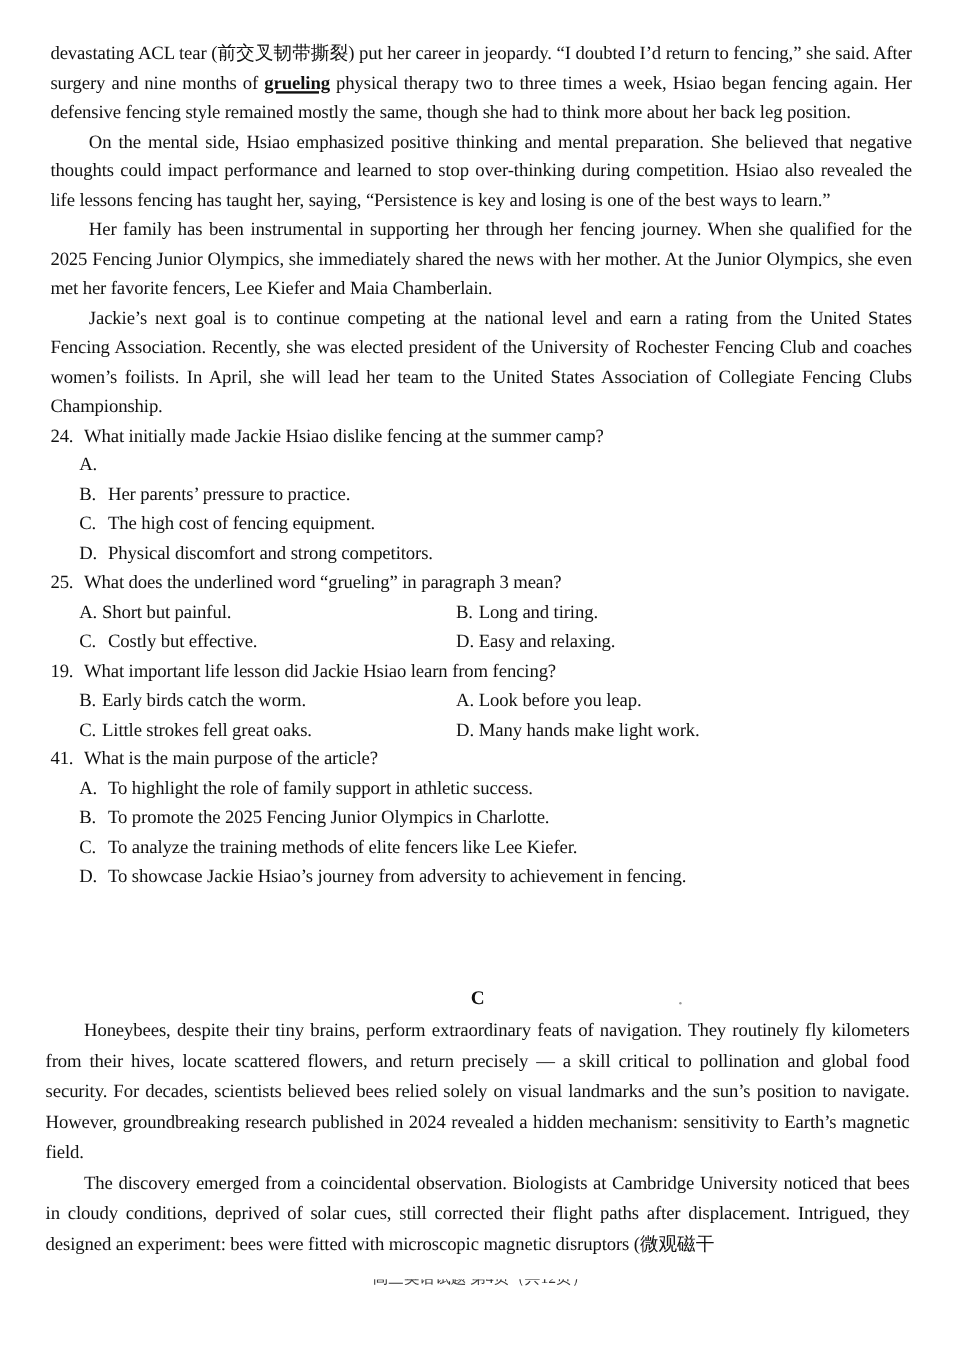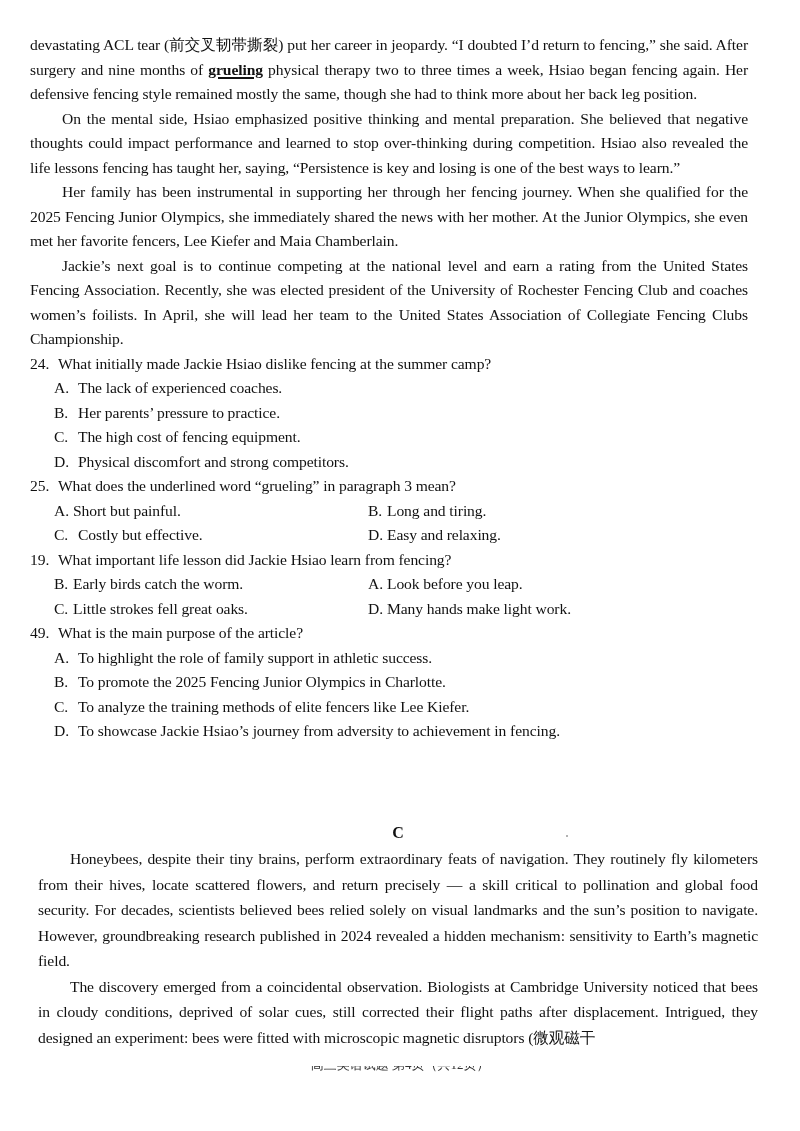--- a/index.html
+++ b/index.html
@@ -10,21 +10,21 @@
     body {
       width: 800px;
       height: 1131px;
       overflow: hidden;
       position: relative;
       font-family: "Liberation Serif", "DejaVu Serif", serif;
       color: #111111;
     }
     .page {
       position: absolute;
-      left: 30px;
+      left: 42px;
       top: 33px;
       width: 718px;
       font-size: 15.6px;
       line-height: 24.5px;
       letter-spacing: -0.1px;
     }
     .page.lower {
       top: 820px;
       left: 38px;
       width: 720px;
@@ -121,21 +121,20 @@
   <p class="indent">Her family has been instrumental in supporting her through her fencing journey. When she qualified for the 2025 Fencing Junior Olympics, she immediately shared the news with her mother. At the Junior Olympics, she even met her favorite fencers, Lee Kiefer and Maia Chamberlain.</p>
   <p class="indent">Jackie’s next goal is to continue competing at the national level and earn a rating from the United States Fencing Association. Recently, she was elected president of the University of Rochester Fencing Club and coaches women’s foilists. In April, she will lead her team to the United States Association of Collegiate Fencing Clubs Championship.</p>
 
   <div class="question">
     <div class="q-stem">
       <span class="q-num">24.</span>
       <span>What initially made Jackie Hsiao dislike fencing at the summer camp?</span>
     </div>
     <div class="opt-row">
       <span class="opt-letter">A.</span>
-      <span class="opt">The lack of experienced coaches.</span>
     </div>
     <div class="opt-row">
       <span class="opt-letter">B.</span>
       <span class="opt">Her parents’ pressure to practice.</span>
     </div>
     <div class="opt-row">
       <span class="opt-letter">C.</span>
       <span class="opt">The high cost of fencing equipment.</span>
     </div>
     <div class="opt-row">
@@ -169,21 +168,21 @@
       <span class="col"><span class="opt-letter tight">A.</span><span>Look before you leap.</span></span>
     </div>
     <div class="opt-two">
       <span class="col"><span class="opt-letter tight">C.</span><span>Little strokes fell great oaks.</span></span>
       <span class="col"><span class="opt-letter tight">D.</span><span>Many hands make light work.</span></span>
     </div>
   </div>
 
   <div class="question">
     <div class="q-stem">
-      <span class="q-num">49.</span>
+      <span class="q-num">41.</span>
       <span>What is the main purpose of the article?</span>
     </div>
     <div class="opt-row">
       <span class="opt-letter">A.</span>
       <span class="opt">To highlight the role of family support in athletic success.</span>
     </div>
     <div class="opt-row">
       <span class="opt-letter">B.</span>
       <span class="opt">To promote the 2025 Fencing Junior Olympics in Charlotte.</span>
     </div>

